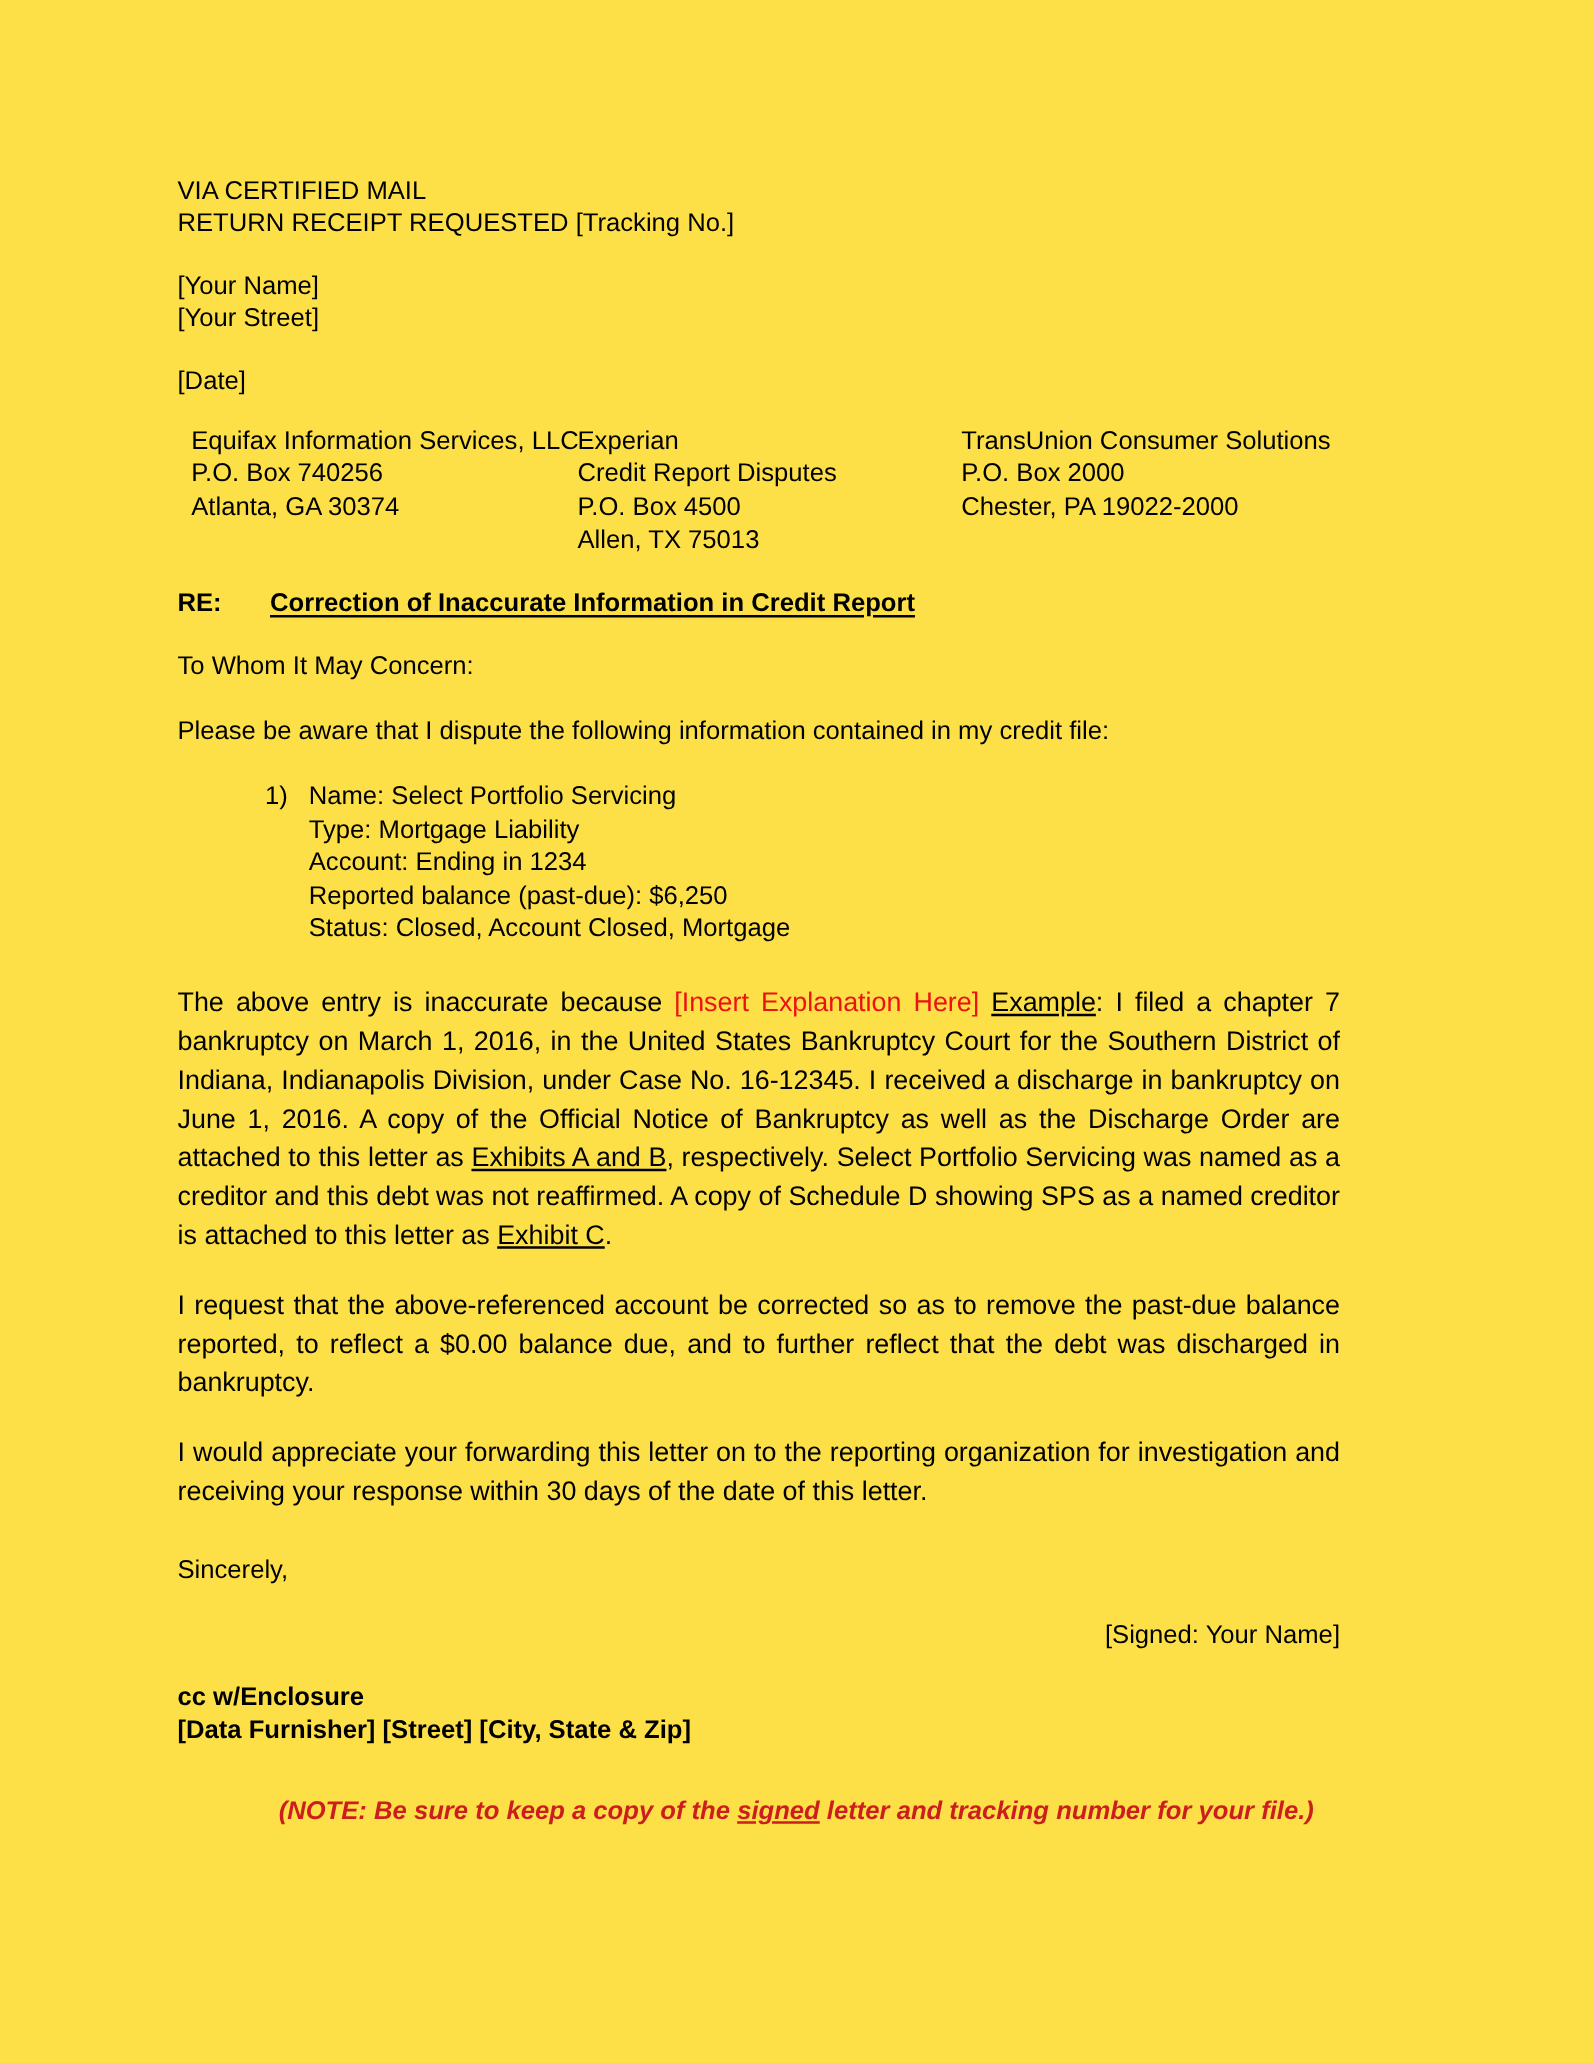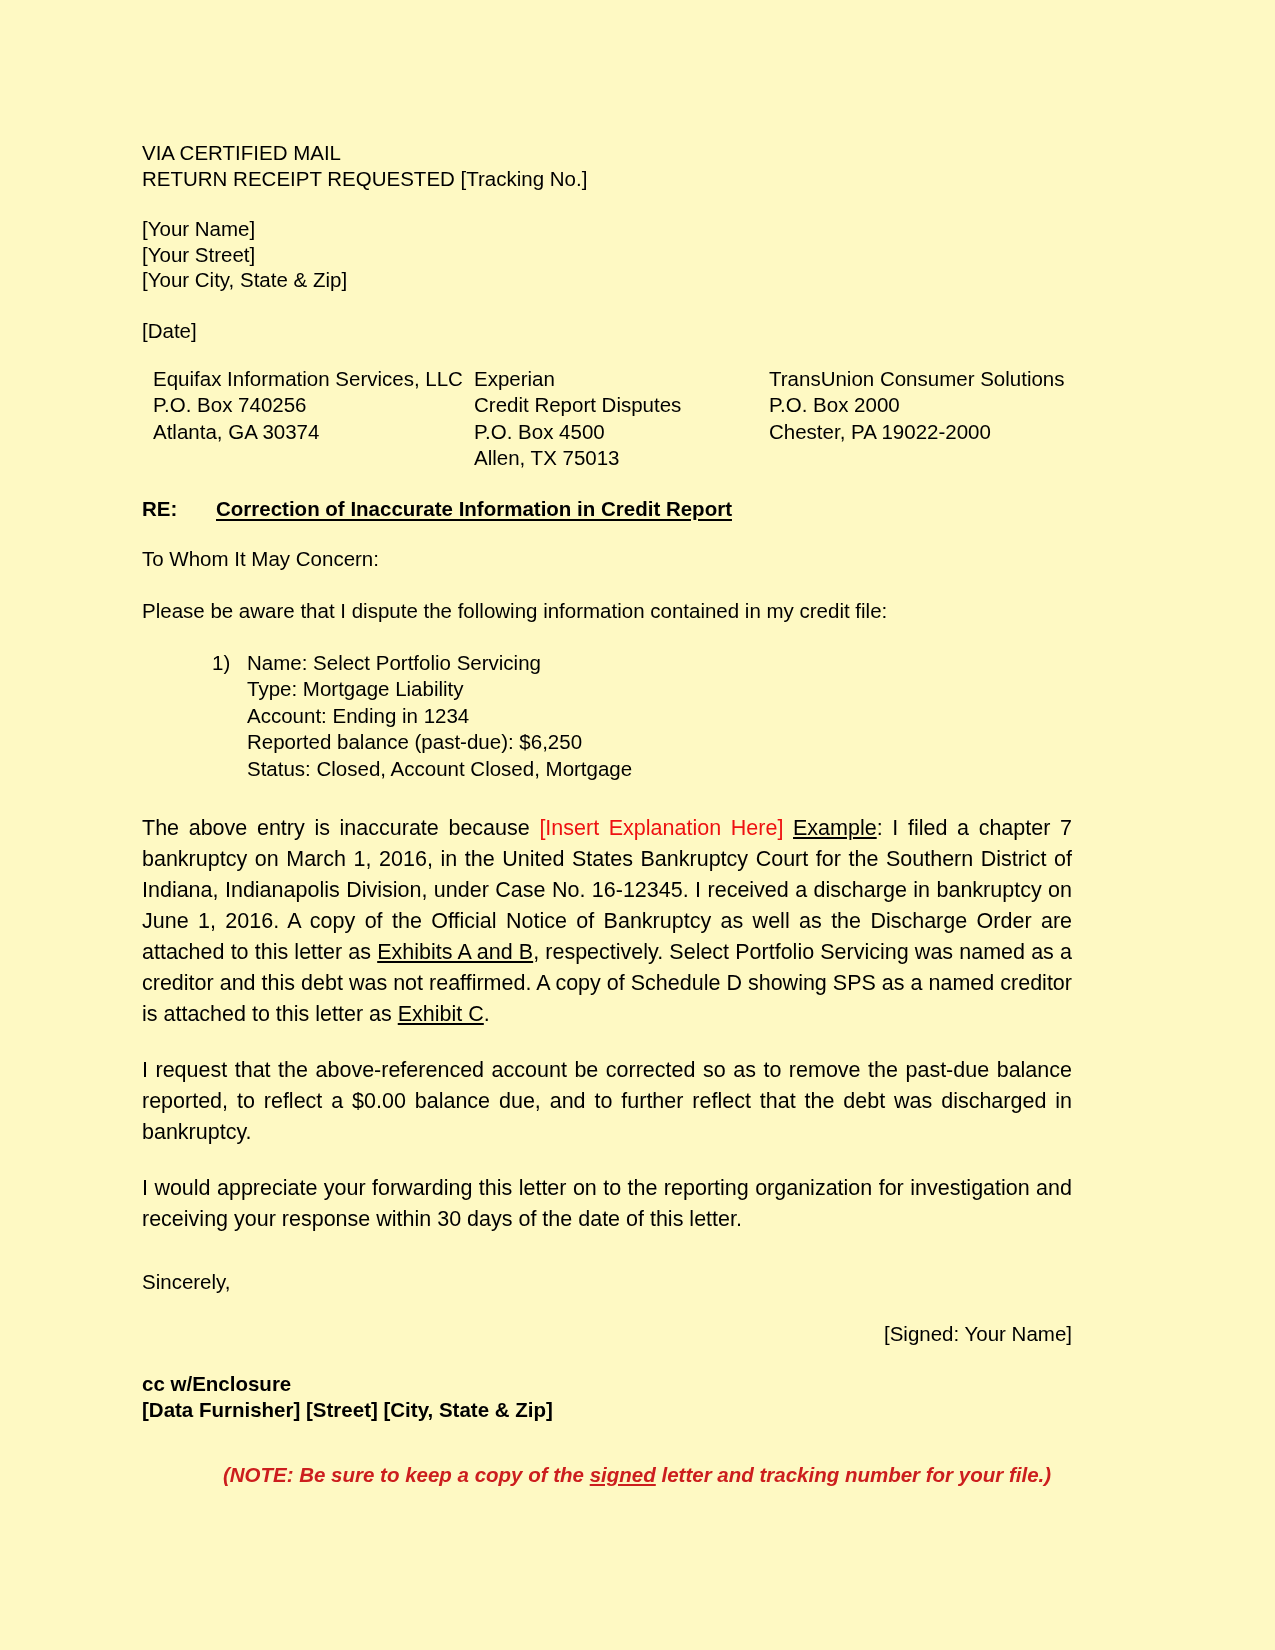--- a/index.html
+++ b/index.html
@@ -8,21 +8,21 @@
     background: #ffffff;
   }
   body {
     font-family: "Liberation Sans", sans-serif;
     color: #000000;
   }
   .page {
     position: relative;
     width: 1275px;
     height: 1650px;
-    background: #fef9c3;
+    background: #fde047;
     margin: 0 auto;
     overflow: hidden;
   }
   .content {
     position: absolute;
     left: 142px;
     top: 140px;
     width: 930px;
   }
   .line {
@@ -43,21 +43,21 @@
     margin-top: 22px;
     height: 110px;
   }
   .agency {
     position: absolute;
     top: 0;
     font-size: 20.5px;
     line-height: 26.5px;
   }
   .agency-0 { left: 11px; }
-  .agency-1 { left: 332px; }
+  .agency-1 { left: 320px; }
   .agency-2 { left: 627px; }
   .agency div { white-space: pre; }
 
   
   .re-row {
     margin-top: 20px;
     font-size: 20.5px;
     line-height: 26px;
     display: flex;
   }
@@ -129,21 +129,20 @@
     <div class="block">
       <div class="line">VIA CERTIFIED MAIL</div>
       <div class="line">RETURN RECEIPT REQUESTED [Tracking No.]</div>
     </div>
 
     <div class="gap-sm"></div>
 
     <div class="block">
       <div class="line">[Your Name]</div>
       <div class="line">[Your Street]</div>
-      <div class="line">[Your City, State &amp; Zip]</div>
     </div>
 
     <div class="gap-md"></div>
 
     <div class="block">
       <div class="line">[Date]</div>
     </div>
 
     <div class="agencies">
       <div class="agency agency-0">

